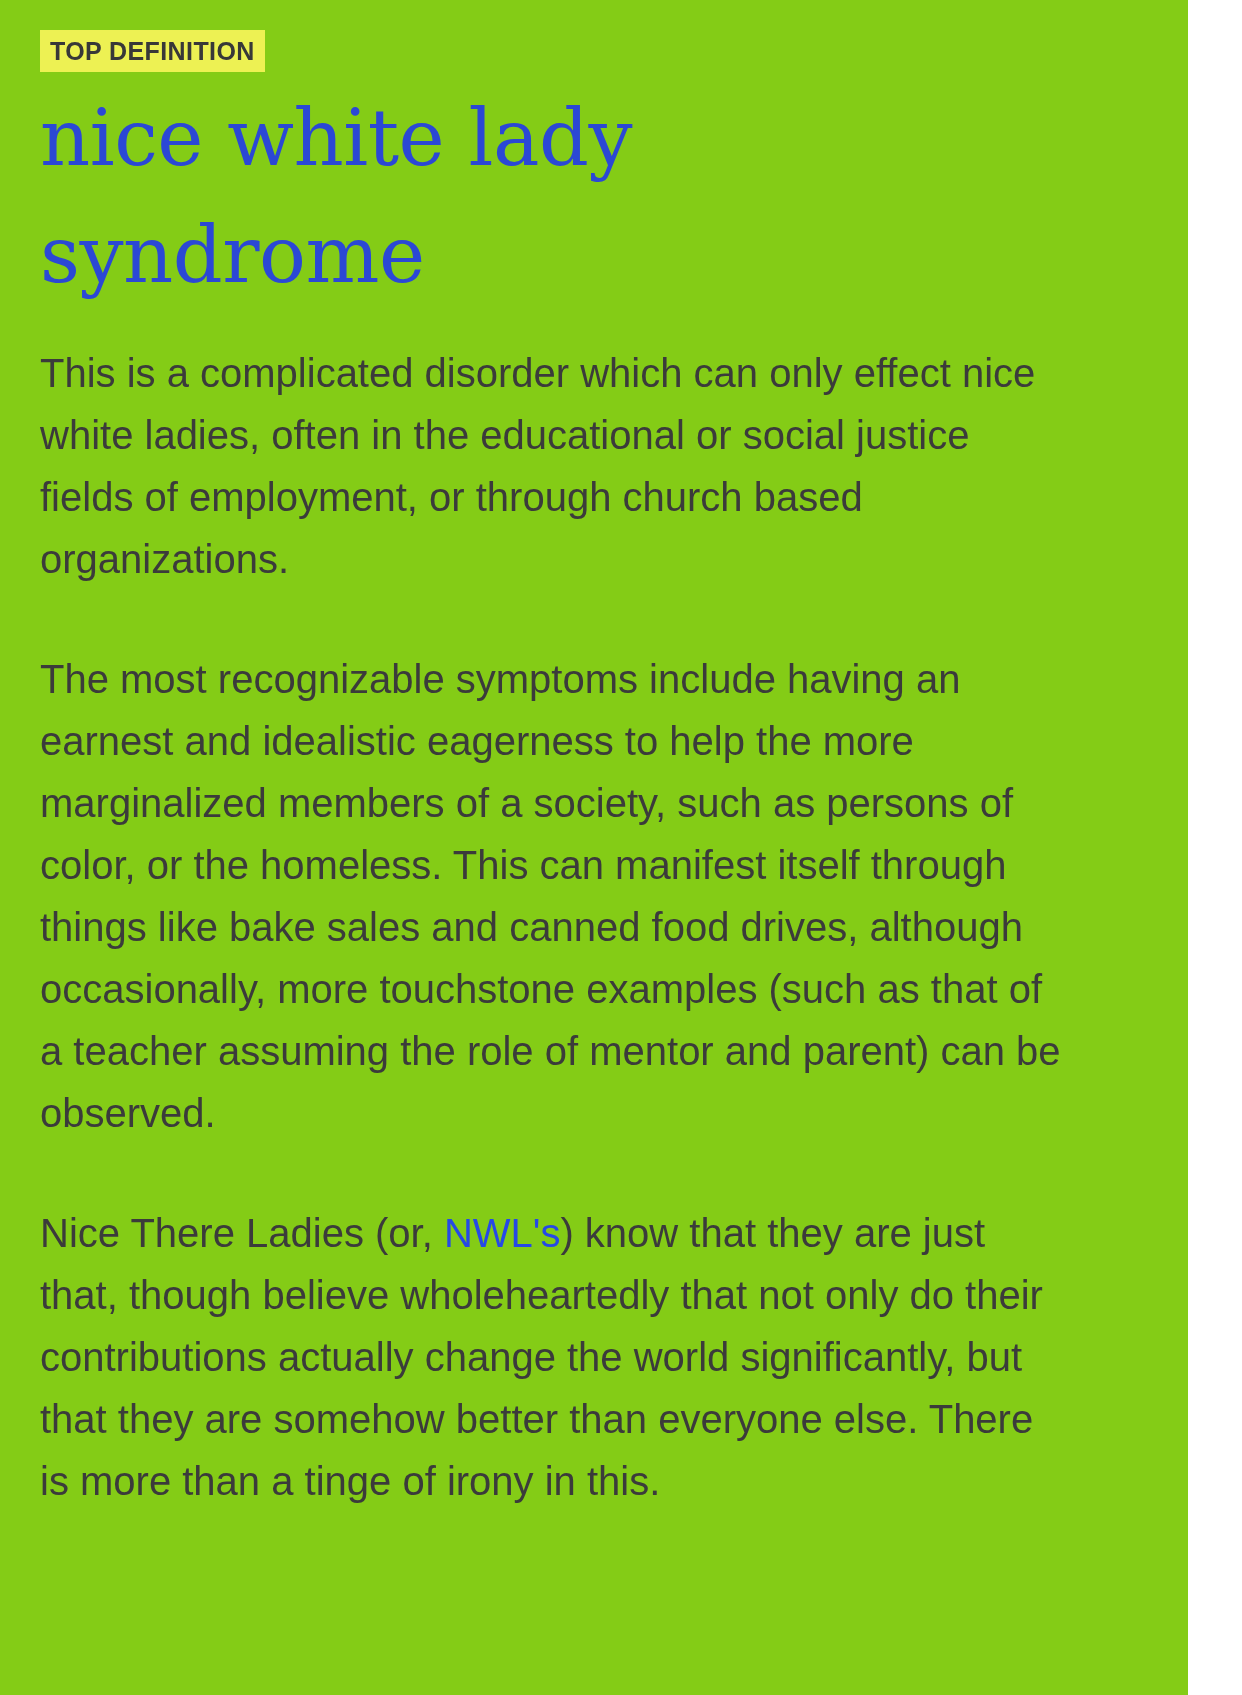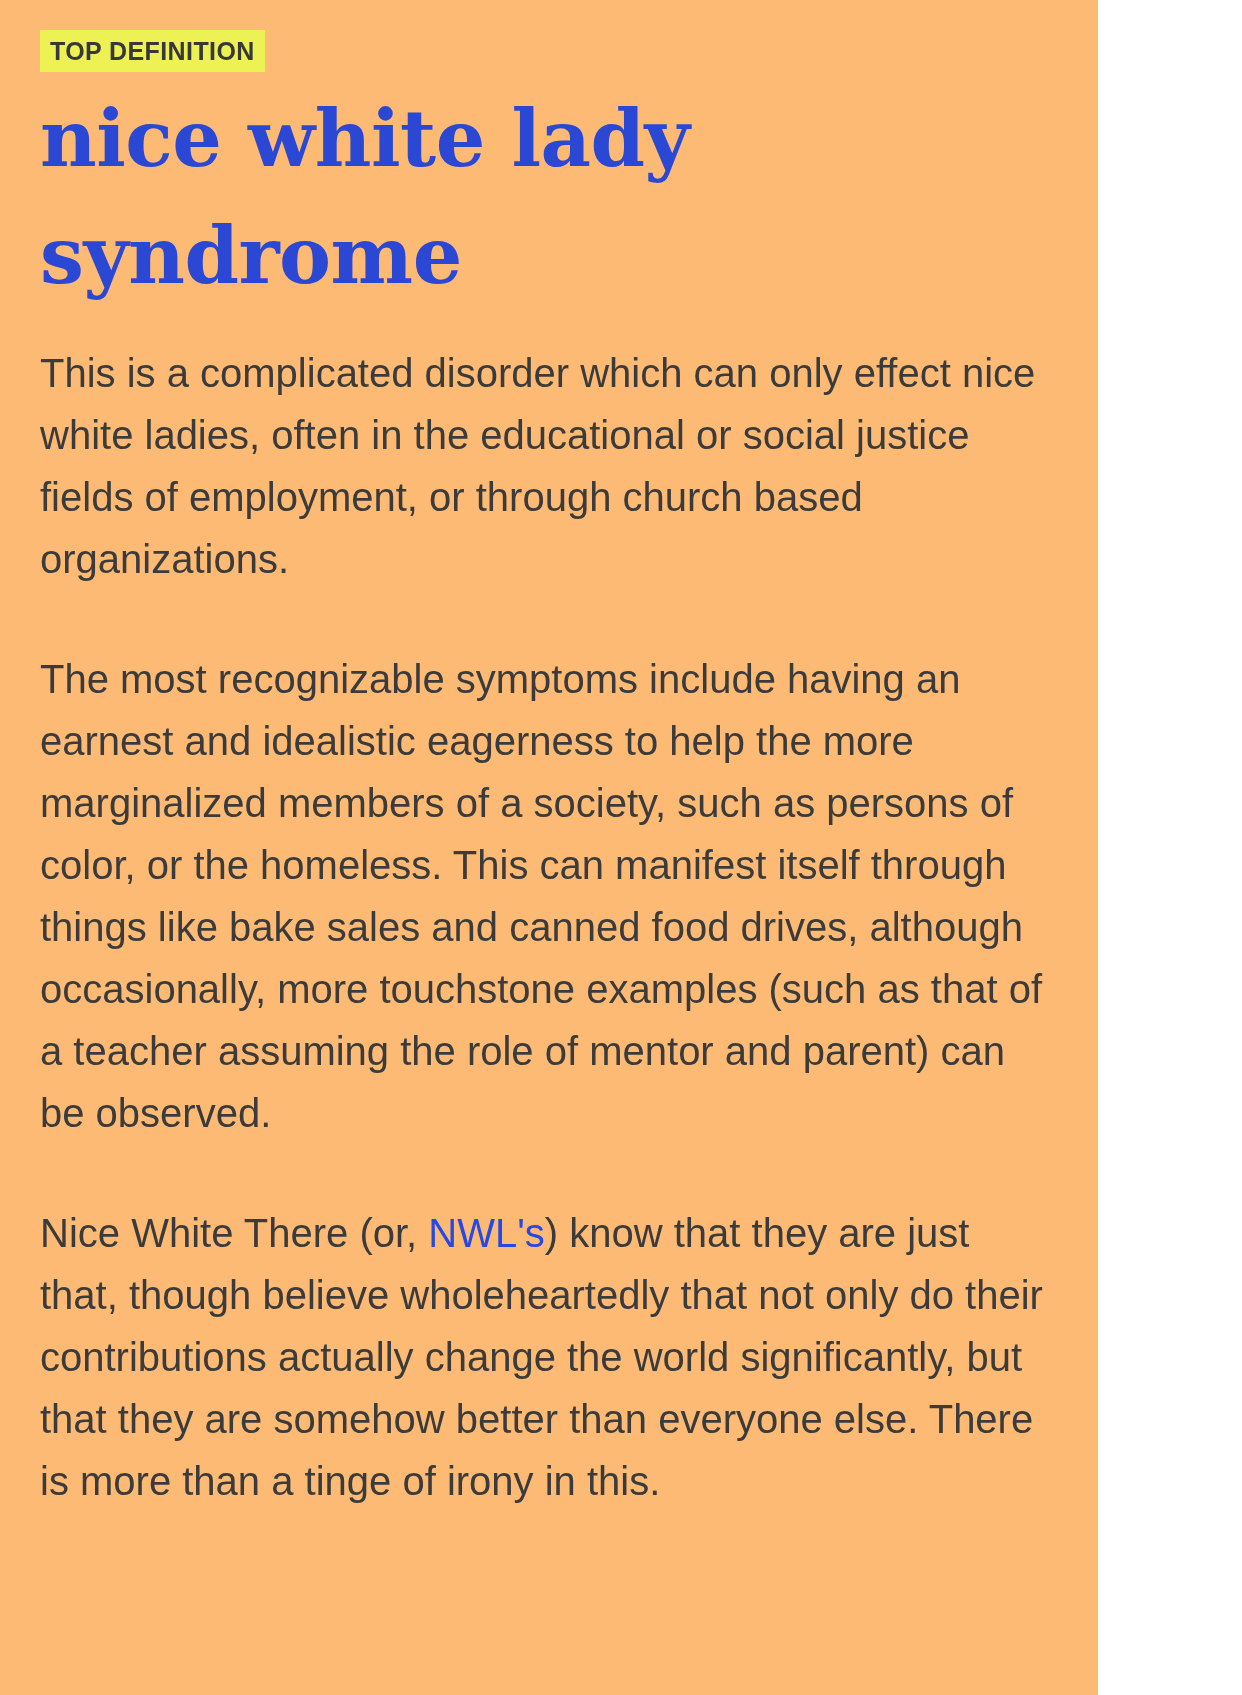--- a/index.html
+++ b/index.html
@@ -3,40 +3,40 @@
 <meta charset="utf-8">
 <style>
   * { margin: 0; padding: 0; box-sizing: border-box; }
 
   html, body {
     background: #ffffff;
     font-family: "Liberation Sans", sans-serif;
   }
 
   .page {
-    width: 1098px;
+    width: 1188px;
     min-height: 1695px;
-    background: #fdba74;
+    background: #84cc16;
     padding: 30px 40px 76px 40px;
   }
 
   .badge {
     display: inline-block;
     background: #edf153;
     color: #383838;
     font-size: 25px;
     font-weight: 700;
     letter-spacing: 0.4px;
     padding: 7px 10px 6px 10px;
     text-transform: uppercase;
   }
 
   .word-title {
     font-family: "DejaVu Serif", "Liberation Serif", serif;
-    font-weight: 700;
+    font-weight: 400;
     font-size: 78px;
     line-height: 1.5;
     color: #2b48d5;
     max-width: 760px;
     margin-top: 8px;
     margin-bottom: 28px;
     letter-spacing: -0.5px;
     cursor: pointer;
   }
 
@@ -70,17 +70,17 @@
   <span class="badge">TOP DEFINITION</span>
 
   <h1 class="word-title">nice white lady syndrome</h1>
 
   <div class="definition-body">
 
     <p>This is a complicated disorder which can only effect nice white ladies, often in the educational or social justice fields of employment, or through church based organizations.</p>
 
     <p>The most recognizable symptoms include having an earnest and idealistic eagerness to help the more marginalized members of a society, such as persons of color, or the homeless. This can manifest itself through things like bake sales and canned food drives, although occasionally, more touchstone examples (such as that of a teacher assuming the role of mentor and parent) can be observed.</p>
 
-    <p><span>Nice White There (or, </span><a class="inline-link">NWL's</a><span>) know that they are just that, though believe wholeheartedly that not only do their contributions actually change the world significantly, but that they are somehow better than everyone else. There is more than a tinge of irony in this.</span></p>
+    <p><span>Nice There Ladies (or, </span><a class="inline-link">NWL's</a><span>) know that they are just that, though believe wholeheartedly that not only do their contributions actually change the world significantly, but that they are somehow better than everyone else. There is more than a tinge of irony in this.</span></p>
 
   </div>
 
 </div>
 
 </body></html>

